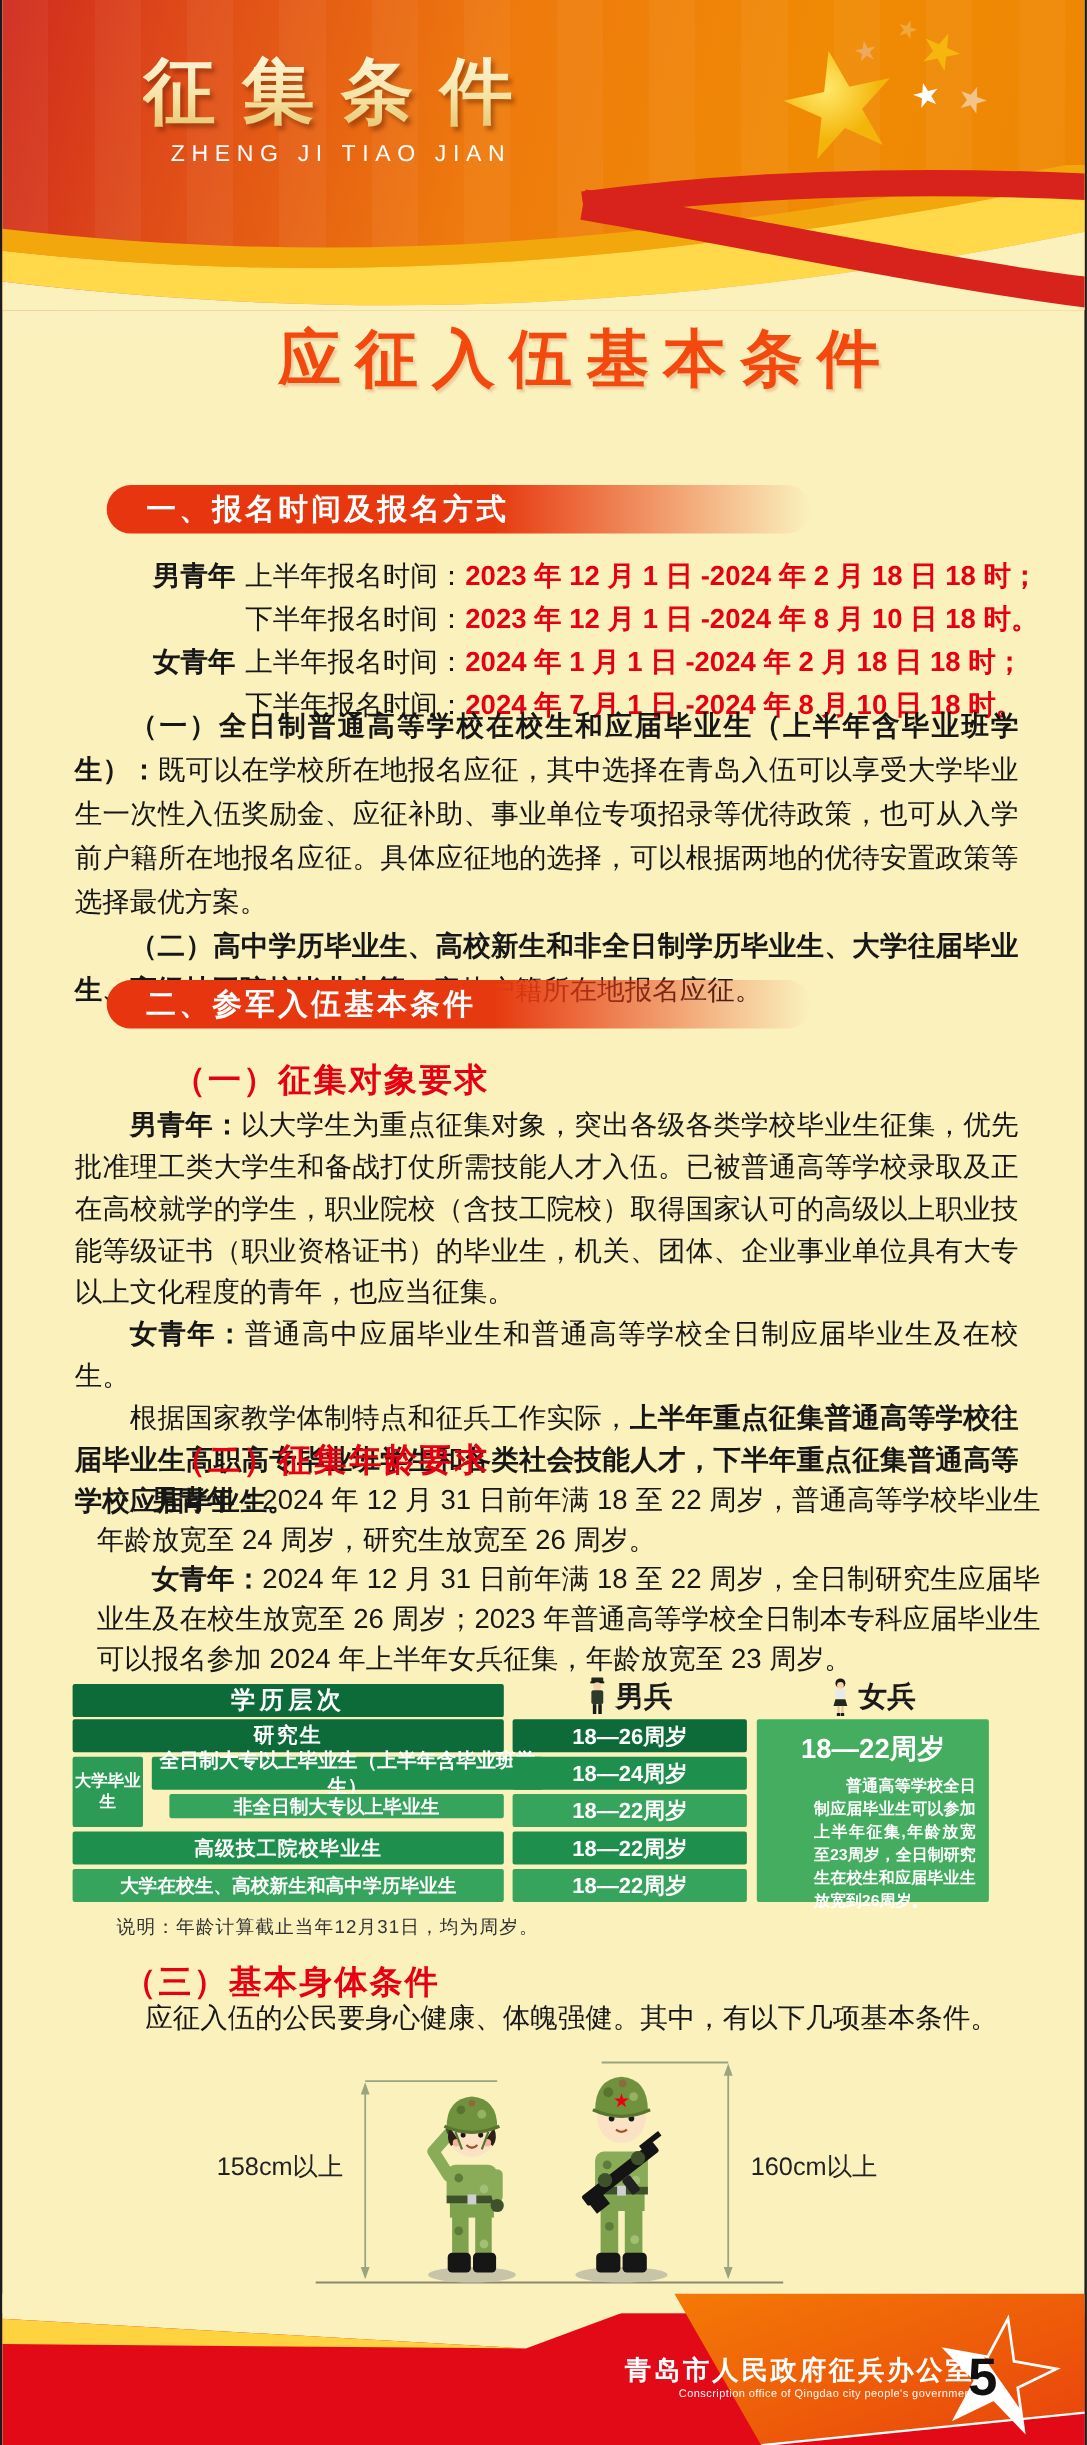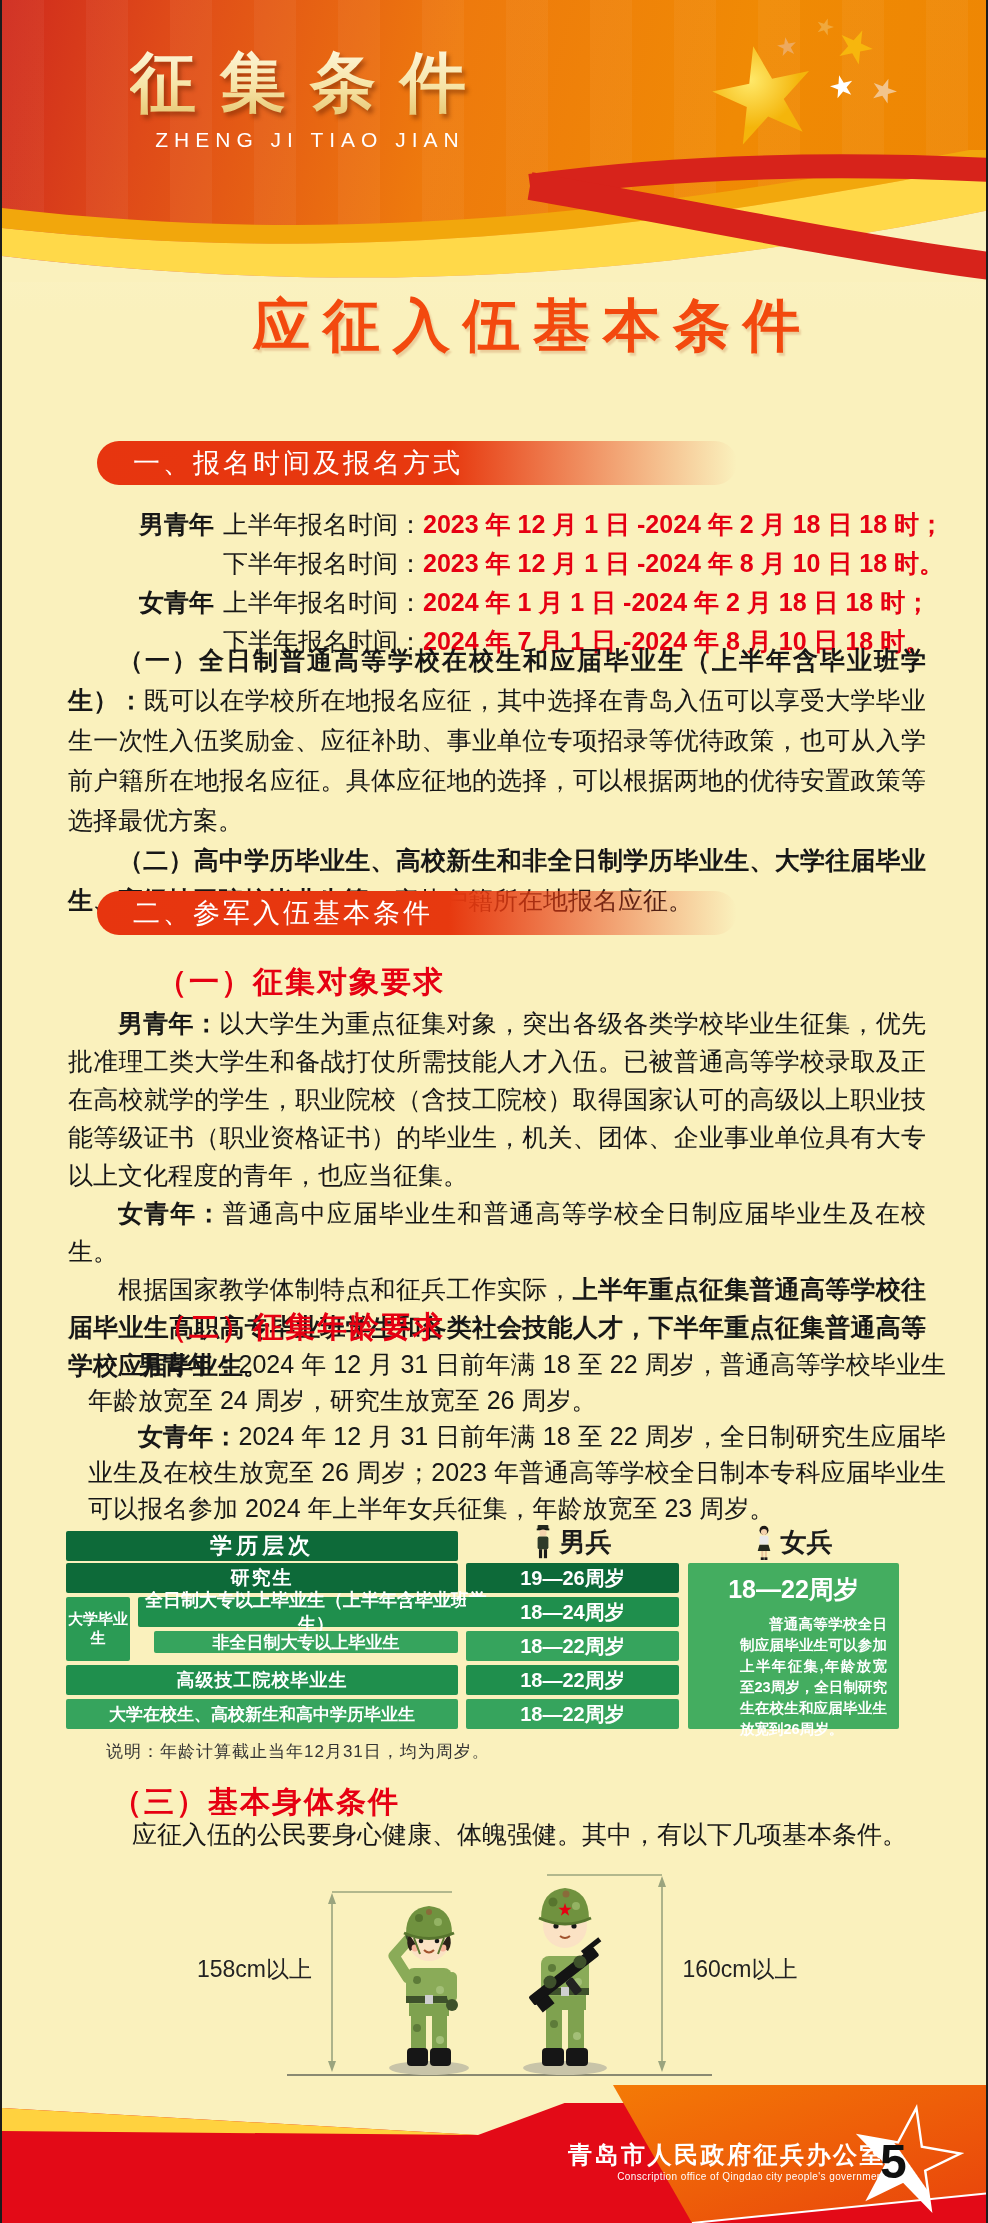--- a/index.html
+++ b/index.html
@@ -33,21 +33,21 @@
   
   .main-title{
     left:0;top:288px;width:100%;text-align:center;
     font-size:57px;font-weight:900;letter-spacing:13px;color:#f3490e;
     text-shadow:2px 3px 2px rgba(160,45,0,.18);white-space:nowrap;padding-left:39px;
   }
   
   .banner{
     left:95px;width:640px;height:44px;border-radius:24px;
     background:linear-gradient(90deg,#e7350f 0%,#e7390f 55%,rgba(231,57,15,0) 100%);
-    color:#fff;font-size:27px;font-weight:400;letter-spacing:3px;
+    color:#fff;font-size:27px;font-weight:700;letter-spacing:3px;
     line-height:44px;padding-left:36px;box-sizing:border-box;white-space:nowrap;
   }
   .red-heading{
     font-size:30px;font-weight:700;color:#e60012;letter-spacing:2px;white-space:nowrap;
   }
   
   .flow{color:#171717;font-size:25px;text-align:justify;}
   .flow p{margin:0;text-indent:2em;}
   .b{font-weight:700;}
   .red-date{color:#e60012;font-weight:700;}
@@ -183,21 +183,21 @@
         <path d="M5,24 L15,24 L17,31 L3,31 Z" fill="#23281e"></path>
         <rect x="7" y="31" width="2.2" height="7" fill="#e8c49c"></rect>
         <rect x="11" y="31" width="2.2" height="7" fill="#e8c49c"></rect>
         <rect x="6.4" y="38" width="3.4" height="3" fill="#1a1a1a"></rect>
         <rect x="10.4" y="38" width="3.4" height="3" fill="#1a1a1a"></rect>
       </svg>
       <span>女兵</span>
     </div>
 
     <div class="tbl-cell" style="left:0;top:35px;width:392px;height:30px;background:#0d6a39;font-size:19px;letter-spacing:2px;">研究生</div>
-    <div class="tbl-cell" style="left:400px;top:35px;width:213px;height:30px;background:#0d6a39;font-size:20px;">19—26周岁</div>
+    <div class="tbl-cell" style="left:400px;top:35px;width:213px;height:30px;background:#0d6a39;font-size:20px;">18—26周岁</div>
 
     <div class="tbl-cell" style="left:0;top:69px;width:64px;height:64px;background:#2b9b55;font-size:15px;">大学毕业生</div>
 
     <div class="tbl-cell" style="left:72px;top:69px;width:356px;height:30px;background:#1f8f4d;font-size:18px;">全日制大专以上毕业生（上半年含毕业班学生）</div>
     <div class="tbl-cell" style="left:400px;top:69px;width:213px;height:30px;background:#1f8f4d;font-size:20px;">18—24周岁</div>
 
     <div class="tbl-cell" style="left:88px;top:103px;width:304px;height:22px;background:#36a45d;font-size:17px;">非全日制大专以上毕业生</div>
     <div class="tbl-cell" style="left:400px;top:103px;width:213px;height:30px;background:#36a45d;font-size:20px;">18—22周岁</div>
 
     <div class="tbl-cell" style="left:0;top:137px;width:392px;height:30px;background:#1f8f4d;font-size:18px;letter-spacing:1px;">高级技工院校毕业生</div>

